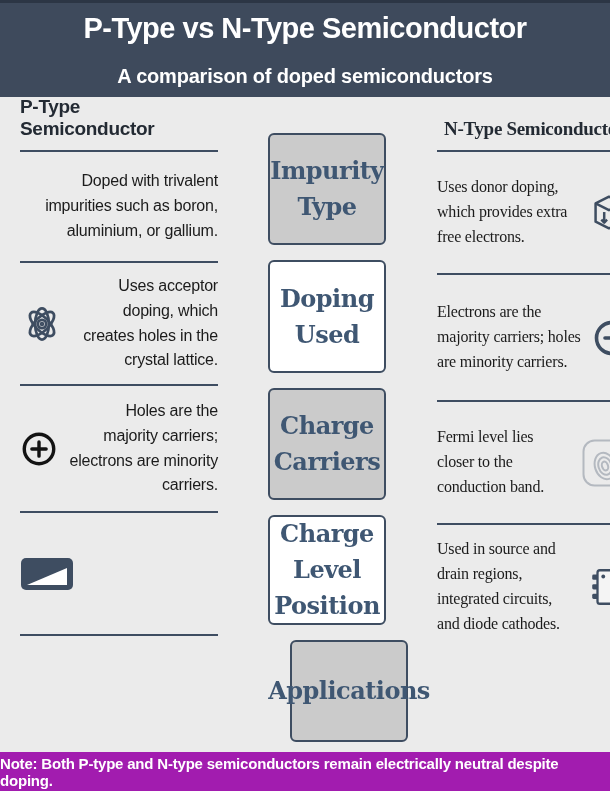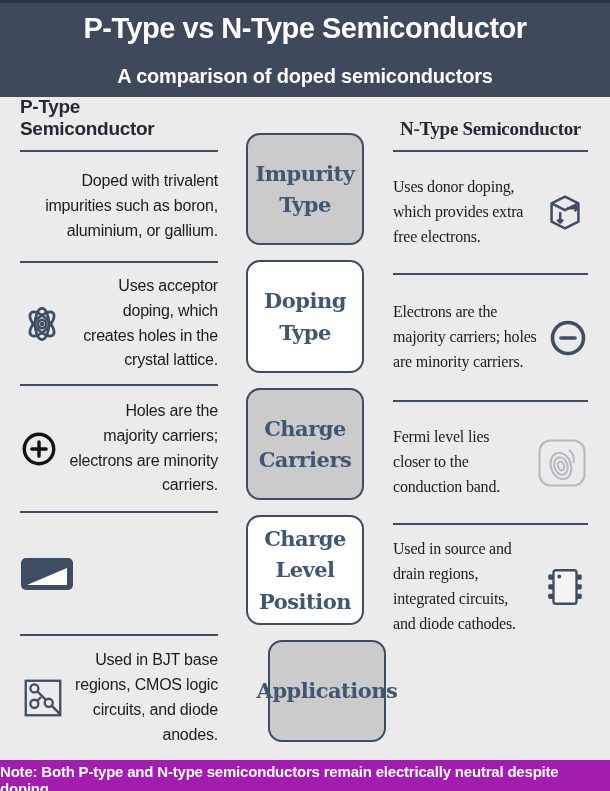--- a/index.html
+++ b/index.html
@@ -10,21 +10,21 @@
   }
   
   .hdr{
     height:97px; background:#3e4a5c; border-top:3px solid #2c3645;
     display:flex; flex-direction:column; align-items:center; justify-content:center;
     gap:20px; flex:0 0 auto;
   }
   .hdr h1{ color:#fff; font-size:29px; font-weight:bold; letter-spacing:-0.5px; }
   .hdr h2{ color:#fff; font-size:20px; font-weight:bold; letter-spacing:-0.2px; }
   
-  .main{ flex:1 1 auto; display:grid; grid-template-columns:232px 146px 232px; }
+  .main{ flex:1 1 auto; display:grid; grid-template-columns:232px 146px 232px;gap:22px; }
   .sidecol{ display:flex; flex-direction:column; }
   .sidecol.left{ padding:0 14px 0 20px; }
   .sidecol.right{ padding:0 22px 0 15px;font-family:Liberation Serif, serif; }
   .col-hdr{
     height:55px; display:flex; align-items:flex-end; justify-content:center;
     padding-bottom:10px; border-bottom:2px solid #3e4d61;
     font-size:19px; font-weight:bold; color:#232a33; letter-spacing:-0.3px;
   }
   .srow{
     display:flex; align-items:center; gap:9px;
@@ -33,23 +33,23 @@
   .srow.h1{ height:111px; } .srow.h2{ height:123px; } .srow.h3{ height:127px; }
   .srow.h4{ height:123px; } .srow.h5{ height:124px; }
   .srow.lined{ border-bottom:2px solid #3e4d61; }
   .srow .txt{ flex:1 1 auto; }
   .left  .srow .txt{ text-align:right; }
   .right .srow .txt{ text-align:left; }
   .icon{ flex:0 0 auto; display:flex; align-items:center; justify-content:center; }
   
   .catcol{ display:flex; flex-direction:column; align-items:center; padding-top:36px; }
   .cat-box{
-    width:118px; border:2px solid #3e4d61; border-radius:14px;
+    width:118px; border:2px solid #3e4d61; border-radius:6px;
     display:flex; align-items:center; justify-content:center; text-align:center;
-    font-family:"DejaVu Serif", serif; font-weight:bold; font-size:21px;
+    font-family:"DejaVu Serif", serif; font-weight:bold; font-size:24px;
     line-height:1.5; color:#3f5773; padding:0 3px; margin-bottom:15px;
     letter-spacing:-0.5px;
   }
   .cat-box.gray{ background:#cbcbcb; }
   .cat-box.white{ background:#ffffff; }
   .cat-box.b1{ height:112px; } .cat-box.b2{ height:113px; } .cat-box.b3{ height:112px; }
   .cat-box.b4{ height:110px; } .cat-box.b5{ height:102px; margin-bottom:0;margin-left:44px; }
   
   .ftr{
     height:39px; background:#a21caf; flex:0 0 auto;
@@ -101,39 +101,25 @@
 
       <div class="srow h4 lined">
         <span class="icon">
           <svg width="54" height="38" viewBox="0 0 54 38">
             <rect x="1" y="3" width="52" height="32" rx="5" fill="#3e4d61"></rect>
             <path d="M7 30 L47 30 L47 13 Z" fill="#ffffff"></path>
           </svg>
         </span>
       </div>
 
-      <div class="srow h5">
-        <span class="icon">
-          <svg width="46" height="46" viewBox="0 0 48 48" fill="none" stroke="#3e4d61" stroke-width="2.4">
-            <rect x="6" y="6" width="36" height="36"></rect>
-            <circle cx="15" cy="14" r="4.2"></circle>
-            <line x1="18" y1="17" x2="27" y2="26"></line>
-            <circle cx="30" cy="29" r="4.2"></circle>
-            <circle cx="15" cy="30" r="4.2"></circle>
-            <line x1="18" y1="27" x2="22" y2="23"></line>
-            <line x1="33" y1="32" x2="41.5" y2="40.5"></line>
-          </svg>
-        </span>
-        <p class="txt">Used in BJT base regions, CMOS logic circuits, and diode anodes.</p>
-      </div>
     </section>
 
     <section class="catcol">
       <div class="cat-box gray b1">Impurity Type</div>
-      <div class="cat-box white b2">Doping Type</div>
+      <div class="cat-box white b2">Doping Used</div>
       <div class="cat-box gray b3">Charge Carriers</div>
       <div class="cat-box white b4">Charge Level Position</div>
       <div class="cat-box gray b5">Applications</div>
     </section>
 
     <section class="sidecol right">
       <div class="col-hdr">N-Type Semiconductor</div>
 
 
       <div class="srow h2 lined">

